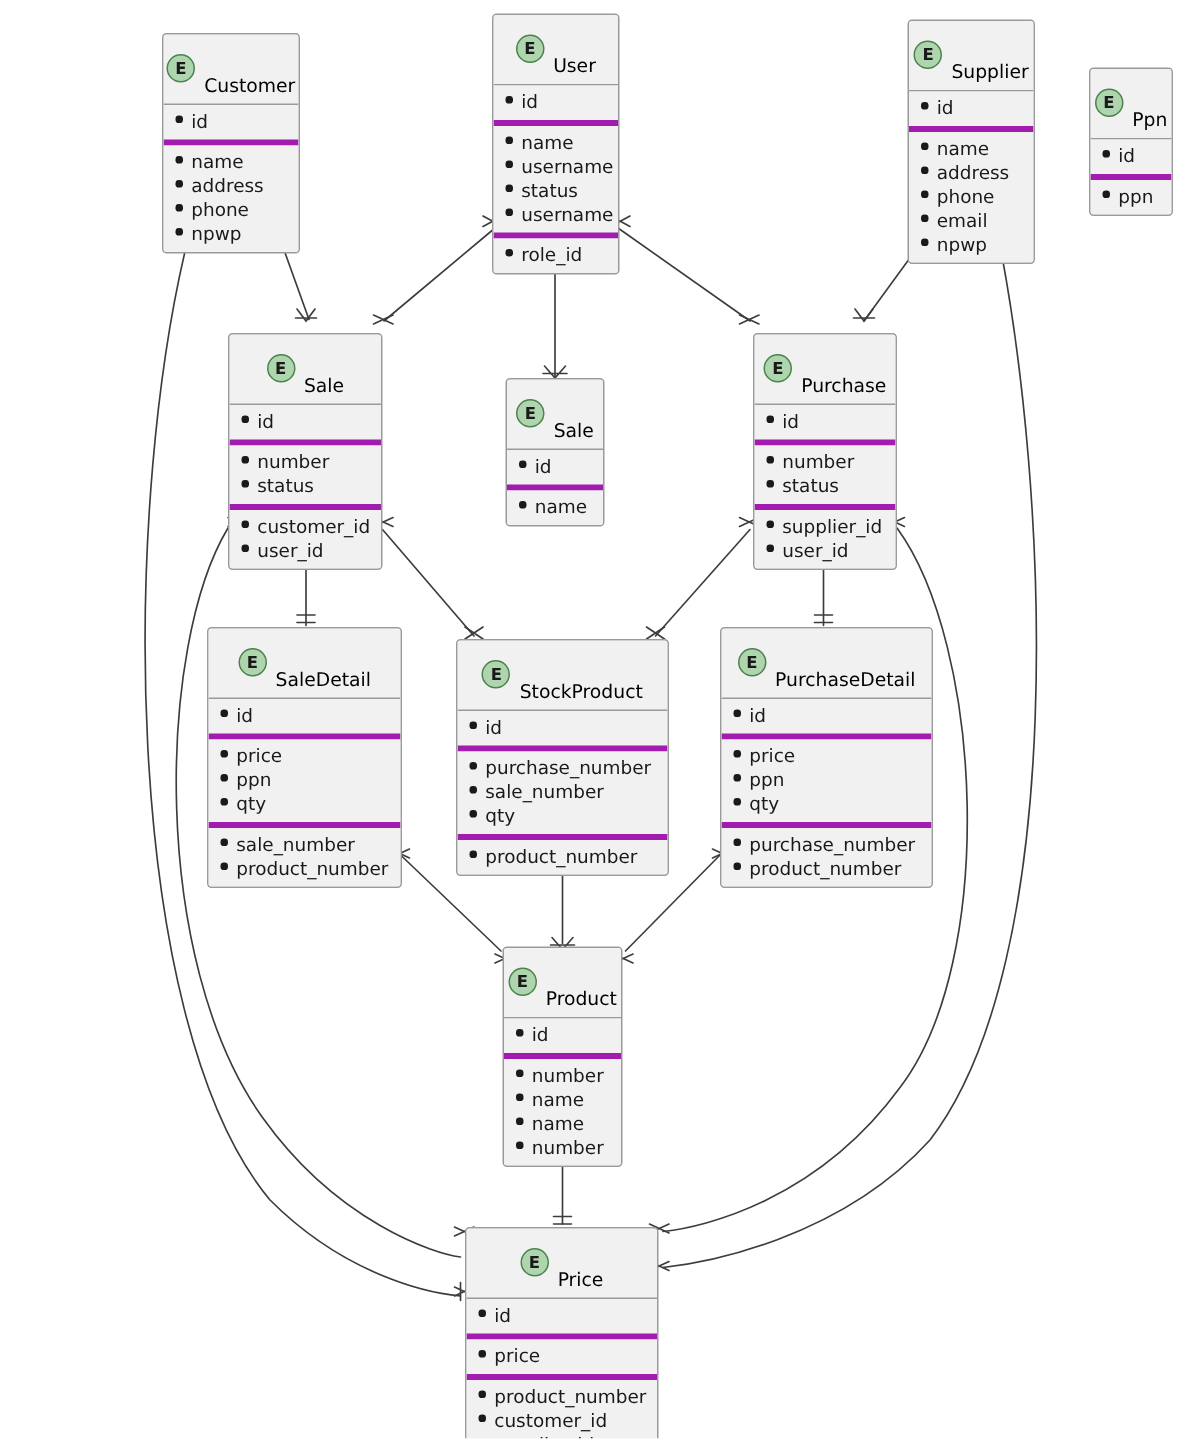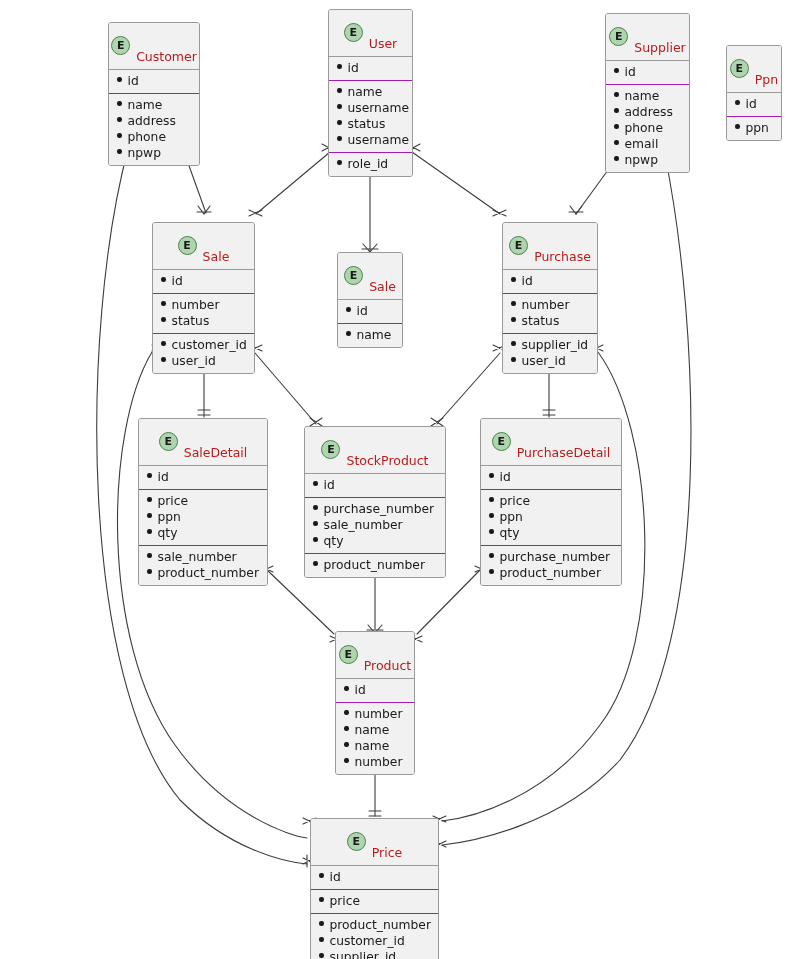--- a/index.html
+++ b/index.html
@@ -50,28 +50,28 @@
     align-items:center;
     justify-content:center;
     font-size:11px;
     font-weight:bold;
     color:#1a1a1a;
     line-height:1;
     font-family:"DejaVu Sans","Liberation Sans",sans-serif;
   }
   .ent-title{
     font-size:12.5px;
-    color:#b91c1c;
+    color:#000000;
     line-height:1;
     margin-top:24px;
   }
   .ent-group{
     box-sizing:border-box;
     padding:3px 6px 4px 6px;
-    border-bottom:1px solid #a21caf;
+    border-bottom:4px solid #a21caf;
     background:#f1f1f1;
   }
   .ent-group:last-child{border-bottom:none;}
   .attr{
     display:flex;
     align-items:baseline;
     gap:6px;
     font-size:12.3px;
     color:#1a1a1a;
     line-height:16px;

